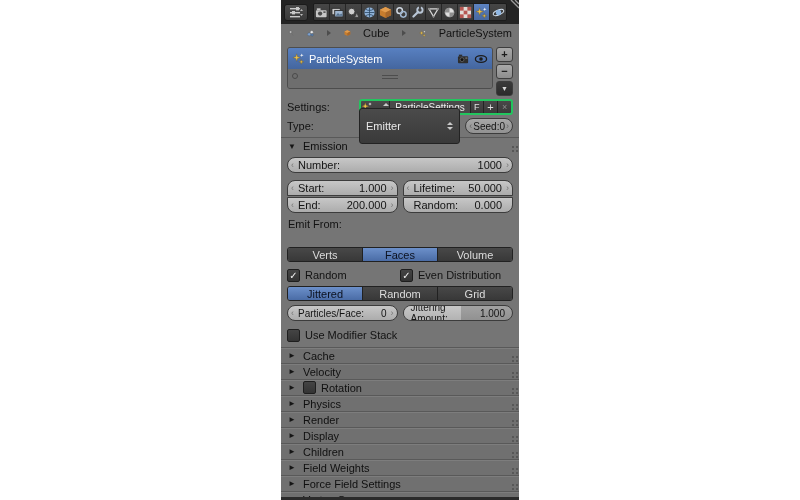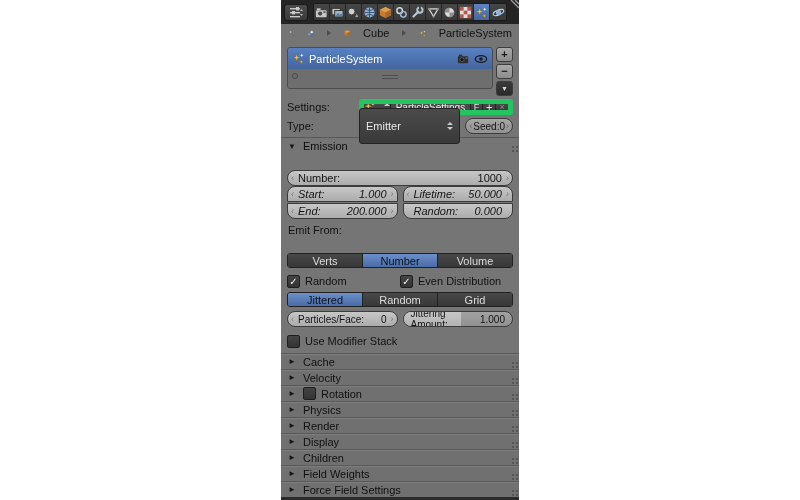--- a/index.html
+++ b/index.html
@@ -36,21 +36,21 @@
   .handle { position:absolute; left:50%; top:6px; width:16px; height:1px; transform:translateX(-50%);
             background:#4d4d4d; box-shadow:0 3px 0 #4d4d4d; }
   .listbtns { width:17px; margin-left:3px; display:flex; flex-direction:column; gap:2px; }
   .lbtn { height:15px; border:1px solid #3d3d3d; border-radius:3px; background:linear-gradient(#a9a9a9,#8d8d8d);
           color:#1b1b1b; font-weight:bold; font-size:11px; line-height:1; display:flex; align-items:center; justify-content:center; }
   .lbtn.dark { background:linear-gradient(#3a3a3a,#2b2b2b); color:#d8d8d8; font-size:7px; }
 
   
   .prow { display:flex; align-items:center; margin:3px 6px 0 6px; height:16px; }
   .plabel { width:72px; flex:none; color:#121212; }
-  .ctlgroup { flex:1; display:flex; height:16px; border:5px solid #22c55e; border-radius:3px; overflow:hidden; }
+  .ctlgroup { flex:1; display:flex; height:16px; border:2px solid #22c55e; border-radius:3px; overflow:hidden; }
   .icon-dd { width:32px; display:flex; align-items:center; justify-content:center; gap:2px;
              background:linear-gradient(#4b4b4b,#3c3c3c); border-right:1px solid #232323; }
   .name-field { flex:1; background:#4a4a4a; color:#ececec; display:flex; align-items:center; padding:0 5px;
                 font-size:10px; border-right:1px solid #232323; }
   .gbtn { width:14px; background:linear-gradient(#494949,#3a3a3a); color:#e0e0e0; display:flex; align-items:center;
           justify-content:center; font-size:9px; border-right:1px solid #232323; }
   .gbtn.plus { width:16px; font-size:11px; }
   .gbtn.unlink { border-right:none; color:#8d8d8d; }
   .dropdown { width:103px; height:16px; background:linear-gradient(#4b4b4b,#3a3a3a); border:1px solid #232323;
               border-radius:3px; color:#e8e8e8; display:flex; align-items:center; padding:17px 6px;gap:8px; }
@@ -62,22 +62,22 @@
   
   .numfield { position:relative; height:16px; border:1px solid #3c3c3c; border-radius:8px;
               background:linear-gradient(#c7c7c7,#acacac); color:#141414; display:flex; align-items:center;
               justify-content:space-between; padding:0 10px; }
   .numfield.arrows::before { content:"‹"; position:absolute; left:3px; top:50%; transform:translateY(-54%);
               color:rgba(0,0,0,.38); font-size:9px; }
   .numfield.arrows::after { content:"›"; position:absolute; right:3px; top:50%; transform:translateY(-54%);
               color:rgba(0,0,0,.38); font-size:9px; }
   .numfield.mid { background:linear-gradient(#a7a7a7,#929292); font-size:10px; padding:0 7px; }
   .seedfield { flex:1; margin-left:5px; }
-  .fullfield { margin:16px 6px 0; }
-  .colgrid { display:grid; grid-template-columns:1fr 1fr; gap:0 5px; margin:0 6px 0;font-style:italic; }
+  .fullfield { margin:3px 6px 0; }
+  .colgrid { display:grid; grid-template-columns:1fr 1fr; gap:0 5px; margin:7px 6px 0; }
   .colstack { display:flex; flex-direction:column; gap:1px; }
   .colstack .numfield.top { border-radius:8px 8px 0 0; }
   .colstack .numfield.bot { border-radius:0 0 8px 8px; }
 
   .sectlabel { margin:5px 7px 16px; height:13px; color:#121212; }
 
   .segmented { display:flex; height:15px; margin:1px 6px 0; border:1px solid #212121; border-radius:3px; overflow:hidden; }
   .seg { flex:1; display:flex; align-items:center; justify-content:center; background:linear-gradient(#484848,#383838);
          color:#dcdcdc; font-size:11px; border-right:1px solid #212121; }
   .seg:last-child { border-right:none; }
@@ -349,21 +349,21 @@
           <span>Random:</span>
           <span>0.000</span>
         </div>
       </div>
     </div>
 
     <div class="sectlabel">Emit From:</div>
 
     <div class="segmented">
       <div class="seg">Verts</div>
-      <div class="seg active">Number</div>
+      <div class="seg active">Faces</div>
       <div class="seg">Volume</div>
     </div>
 
     <div class="checkrow">
       <div class="cb">
         <span class="cbbox">✓</span>
         <span>Random</span>
       </div>
       <div class="cb">
         <span class="cbbox">✓</span>

